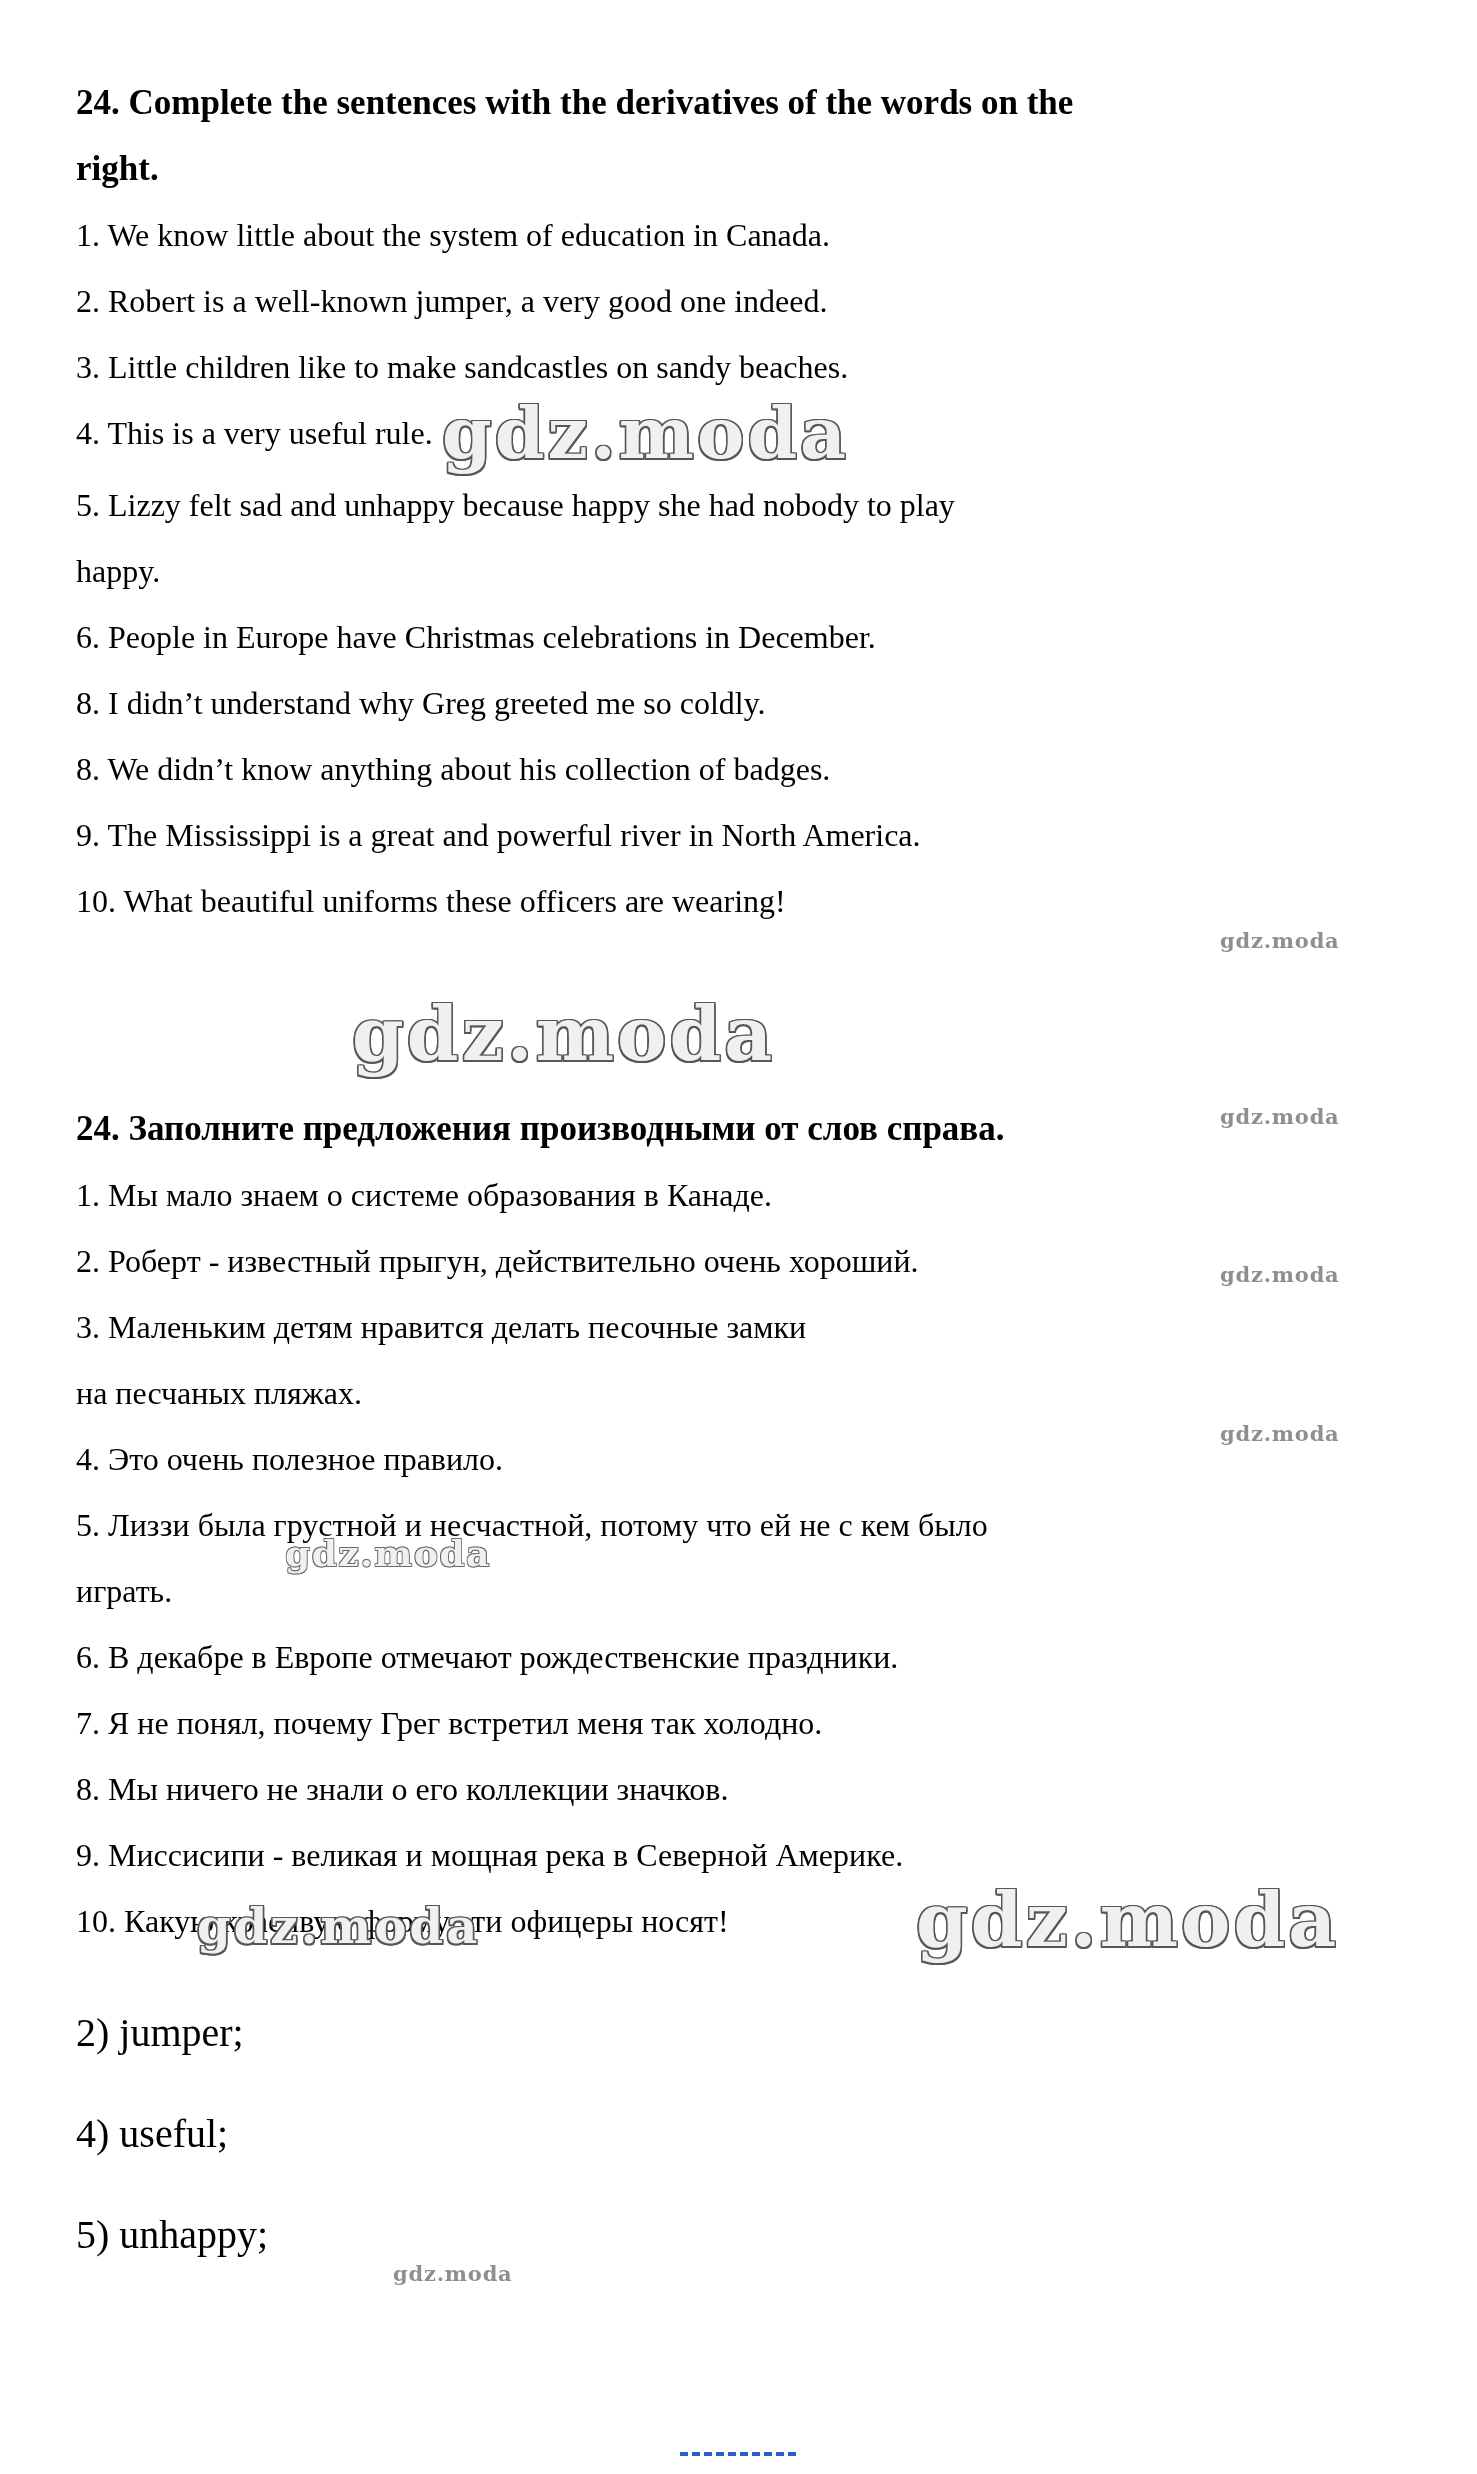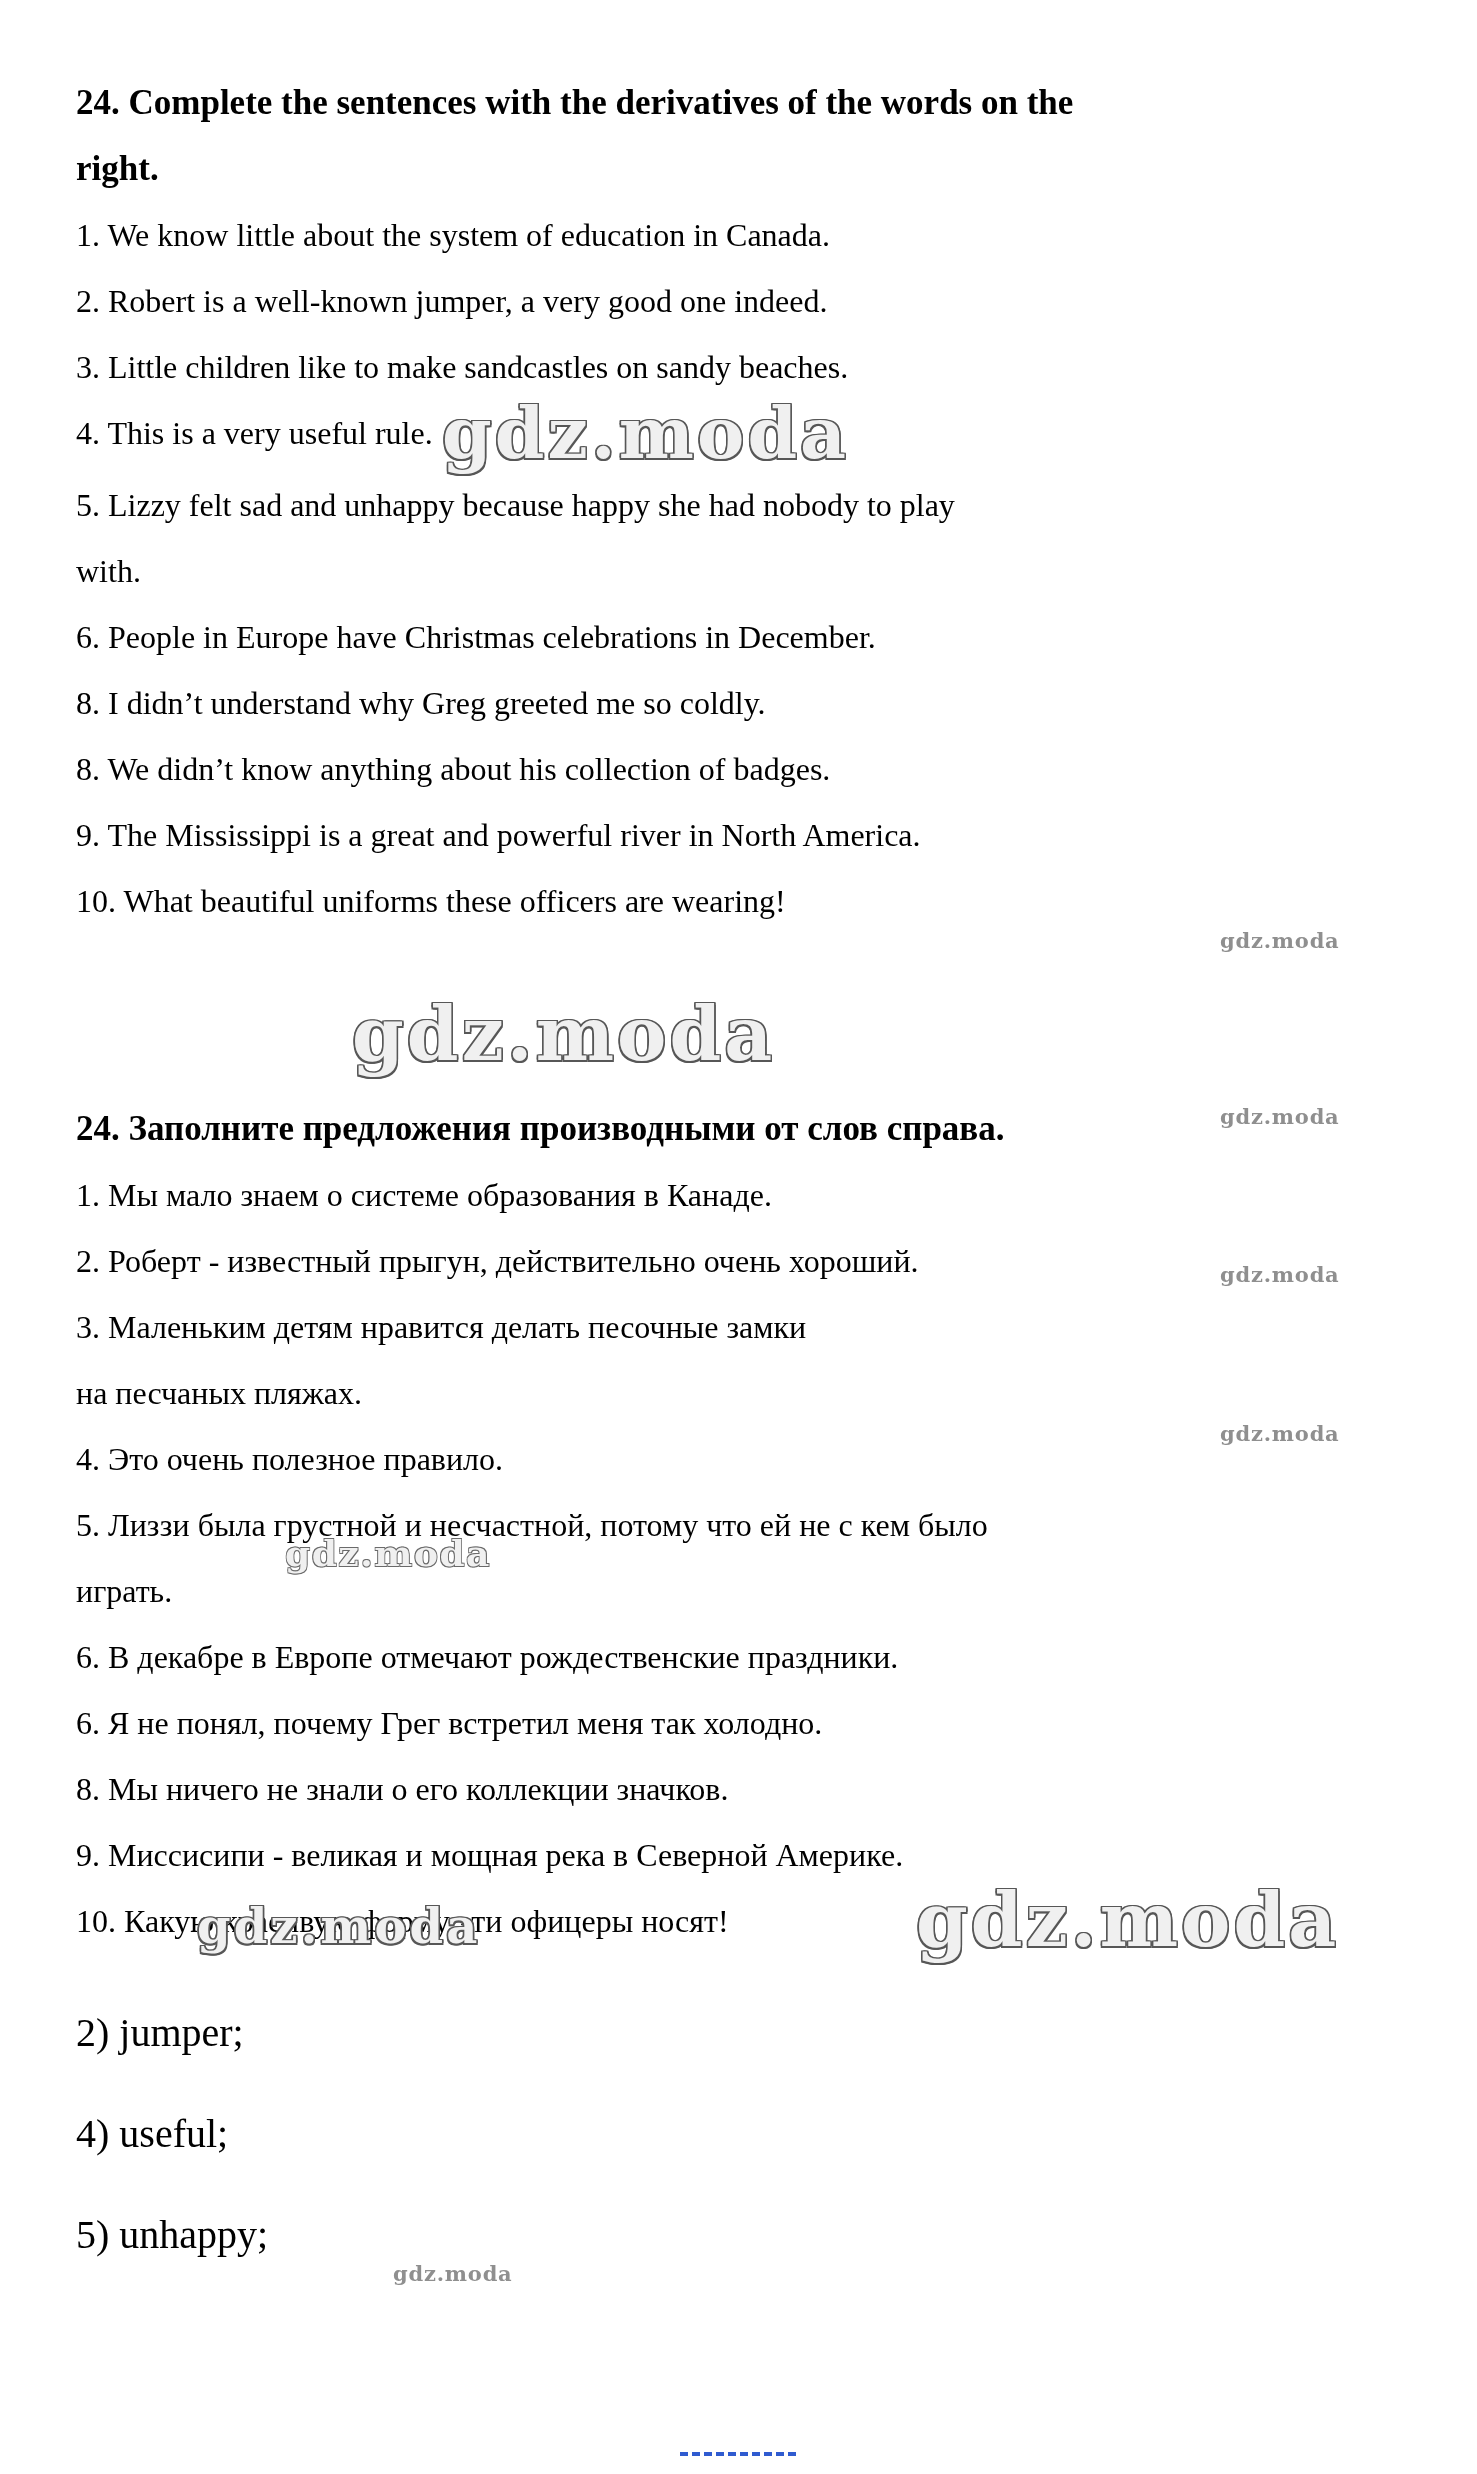--- a/index.html
+++ b/index.html
@@ -104,40 +104,40 @@
 
     <div>
       <p class="heading">24. Complete the sentences with the derivatives of the words on the</p>
       <p class="heading">right.</p>
 
       <p class="line">1. We know little about the system of education in Canada.</p>
       <p class="line">2. Robert is a well-known jumper, a very good one indeed.</p>
       <p class="line">3. Little children like to make sandcastles on sandy beaches.</p>
       <p class="line"><span>4. This is a very useful rule.</span><span class="wm-inline wm-outline">gdz.moda</span></p>
       <p class="line">5. Lizzy felt sad and unhappy because happy she had nobody to play</p>
-      <p class="line">with.</p>
+      <p class="line">happy.</p>
       <p class="line">6. People in Europe have Christmas celebrations in December.</p>
       <p class="line">8. I didn’t understand why Greg greeted me so coldly.</p>
       <p class="line">8. We didn’t know anything about his collection of badges.</p>
       <p class="line">9. The Mississippi is a great and powerful river in North America.</p>
       <p class="line">10. What beautiful uniforms these officers are wearing!</p>
     </div>
 
     <div class="ru-task">
       <p class="heading">24. Заполните предложения производными от слов справа.</p>
 
       <p class="line">1. Мы мало знаем о системе образования в Канаде.</p>
       <p class="line">2. Роберт - известный прыгун, действительно очень хороший.</p>
       <p class="line">3. Маленьким детям нравится делать песочные замки</p>
       <p class="line">на песчаных пляжах.</p>
       <p class="line">4. Это очень полезное правило.</p>
       <p class="line">5. Лиззи была грустной и несчастной, потому что ей не с кем было</p>
       <p class="line">играть.</p>
       <p class="line">6. В декабре в Европе отмечают рождественские праздники.</p>
-      <p class="line">6. Я не понял, почему Грег встретил меня так холодно.</p>
+      <p class="line">7. Я не понял, почему Грег встретил меня так холодно.</p>
       <p class="line">8. Мы ничего не знали о его коллекции значков.</p>
       <p class="line">9. Миссисипи - великая и мощная река в Северной Америке.</p>
       <p class="line">10. Какую красивую форму эти офицеры носят!</p>
     </div>
 
     <div class="answers">
       <p class="answer">2) jumper;</p>
       <p class="answer">4) useful;</p>
       <p class="answer">5) unhappy;</p>
     </div>

